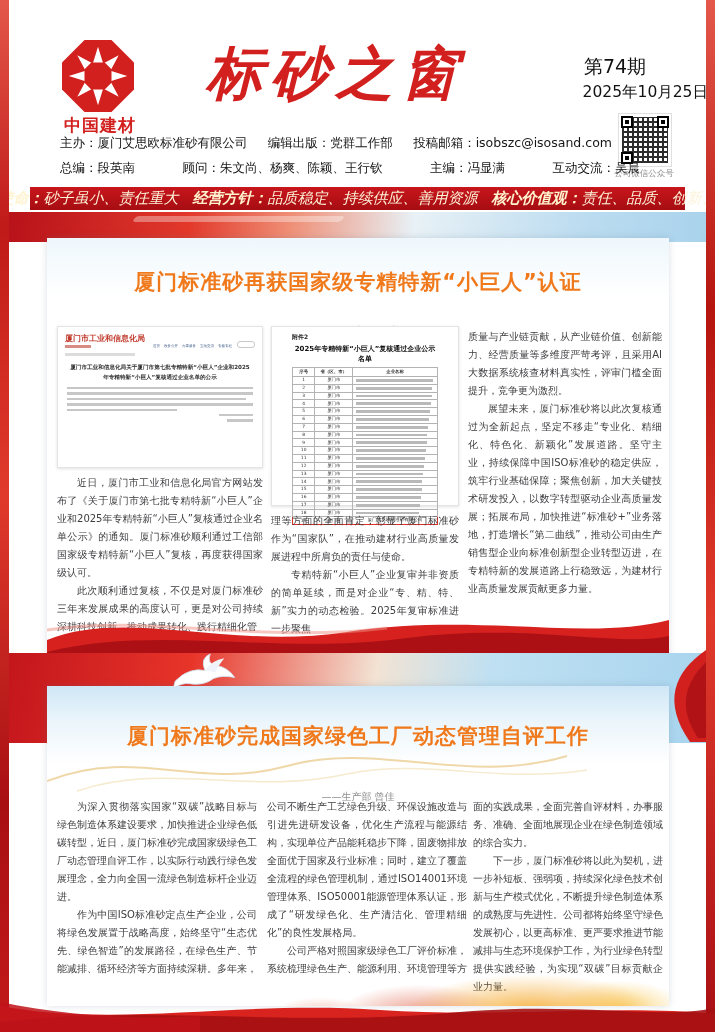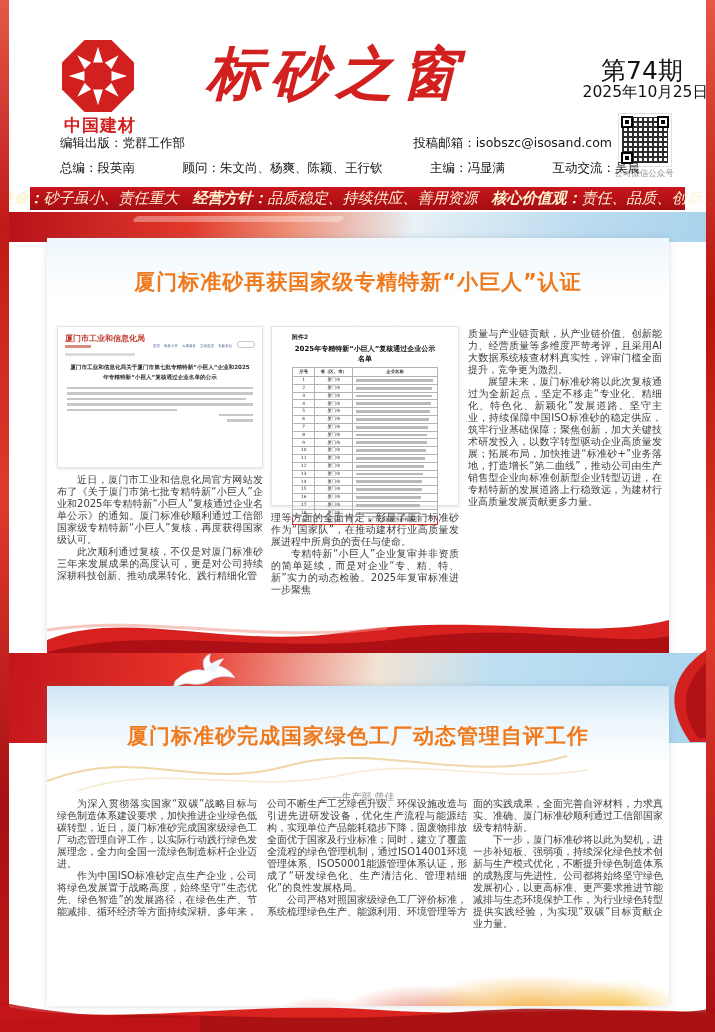--- a/index.html
+++ b/index.html
@@ -9,21 +9,21 @@
   .edge{position:absolute;top:0;bottom:0;width:9px;z-index:6;}
   .edge.left{left:0;background:linear-gradient(180deg,#e4574a,#c01a18 22%,#e03a2c 48%,#a80f13 78%,#c41a1a);}
   .edge.right{right:0;background:linear-gradient(180deg,#e4574a,#b5140f 30%,#e03a2c 60%,#a80f13);}
   
   .logo{position:absolute;left:62px;top:40px;}
   .brand{position:absolute;left:52px;top:114px;width:96px;text-align:center;color:#d2201f;
          font-weight:bold;font-size:17px;letter-spacing:1px;}
   .masthead{position:absolute;left:168px;top:36px;width:336px;text-align:center;color:#d2201f;
             font-family:Liberation Serif, serif;font-style:italic;font-weight:bold;
             font-size:57px;letter-spacing:8px;white-space:nowrap;}
-  .issue{position:absolute;left:572px;top:54px;width:140px;text-align:center;font-size:25px;color:#111;}
+  .issue{position:absolute;left:545px;top:54px;width:140px;text-align:center;font-size:19px;color:#111;}
   .pubdate{position:absolute;left:544px;top:82px;width:164px;text-align:right;font-size:15.5px;color:#111;}
   .qr{position:absolute;left:618px;top:113px;width:52px;height:52px;background:#fff;border:1px solid #e0e0e0;}
   .qr .grid{position:absolute;inset:3px;opacity:.88;
     background-image:repeating-linear-gradient(0deg,#111 0 2px,transparent 2px 5px),
                      repeating-linear-gradient(90deg,#111 0 2px,transparent 2px 5px);}
   .qr .f{position:absolute;width:12px;height:12px;background:#fff;border:2px solid #000;box-sizing:border-box;}
   .qr .f::after{content:"";position:absolute;inset:2px;background:#000;}
   .qr .f1{top:2px;left:2px}.qr .f2{top:2px;right:2px}.qr .f3{bottom:2px;left:2px}
   .qr-caption{position:absolute;left:600px;top:168px;width:88px;text-align:center;font-size:8.5px;color:#8a8a8a;}
   .info{position:absolute;left:60px;display:flex;justify-content:space-between;font-size:12.5px;color:#161616;}
@@ -45,21 +45,21 @@
   .card{position:absolute;left:47px;width:622px;background:#fff;box-shadow:0 0 7px rgba(90,110,130,.22);overflow:hidden;}
   .card1{top:238px;height:420px;background:linear-gradient(180deg,#eef7fc 0%,#ffffff 14%);}
   .card2{top:686px;height:320px;background:linear-gradient(180deg,#cfe7f6 0px,#eaf5fb 34px,#ffffff 78px);}
   .a-title{position:absolute;left:0;right:0;text-align:center;color:#f0791c;font-weight:bold;
            font-size:21px;letter-spacing:1px;white-space:nowrap;}
   .card1 .a-title{top:30px;}
   .card2 .a-title{top:36px;}
   .a-byline{position:absolute;left:0;right:0;text-align:center;color:#8f8f8f;font-size:10px;margin-top:22px;}
   .card1 .a-byline{top:64px;}
   .card2 .a-byline{top:82px;}
-  .coltext{position:absolute;font-size:10px;line-height:12px;text-align:justify;color:#3d3d40;}
+  .coltext{position:absolute;font-size:10px;line-height:18px;text-align:justify;color:#3d3d40;}
   .coltext p{margin:0;}
   .coltext p.ind{text-indent:2em;}
   
   .a1c1{left:10px;top:236px;width:206px;}
   .a1c2{left:224px;top:274px;width:188px;}
   .a1c3{left:421px;top:90px;width:194px;}
   
   .a2c1{left:10px;top:112px;width:200px;}
   .a2c2{left:220px;top:112px;width:200px;}
   .a2c3{left:426px;top:112px;width:190px;}
@@ -130,20 +130,21 @@
 
   <div class="qr">
     <div class="grid"></div>
     <div class="f f1"></div>
     <div class="f f2"></div>
     <div class="f f3"></div>
   </div>
   <div class="qr-caption">公司微信公众号</div>
 
   <div class="info r1">
+    <span><span class="lbl">主办：</span><span>厦门艾思欧标准砂有限公司</span></span>
     <span><span class="lbl">编辑出版：</span><span>党群工作部</span></span>
     <span><span class="lbl">投稿邮箱：</span><span>isobszc@isosand.com</span></span>
   </div>
   <div class="info r2">
     <span><span class="lbl">总编：</span><span>段英南</span></span>
     <span><span class="lbl">顾问：</span><span>朱文尚、杨爽、陈颖、王行钦</span></span>
     <span><span class="lbl">主编：</span><span>冯显满</span></span>
     <span><span class="lbl">互动交流：</span><span>吴晨</span></span>
   </div>
 
@@ -372,21 +373,21 @@
 
     <div class="coltext a2c1">
       <p class="ind">为深入贯彻落实国家“双碳”战略目标与绿色制造体系建设要求，加快推进企业绿色低碳转型，近日，厦门标准砂完成国家级绿色工厂动态管理自评工作，以实际行动践行绿色发展理念，全力向全国一流绿色制造标杆企业迈进。</p>
       <p class="ind">作为中国ISO标准砂定点生产企业，公司将绿色发展置于战略高度，始终坚守“生态优先、绿色智造”的发展路径，在绿色生产、节能减排、循环经济等方面持续深耕。多年来，</p>
     </div>
     <div class="coltext a2c2">
       <p>公司不断生产工艺绿色升级、环保设施改造与引进先进研发设备，优化生产流程与能源结构，实现单位产品能耗稳步下降，固废物排放全面优于国家及行业标准；同时，建立了覆盖全流程的绿色管理机制，通过ISO14001环境管理体系、ISO50001能源管理体系认证，形成了“研发绿色化、生产清洁化、管理精细化”的良性发展格局。</p>
       <p class="ind">公司严格对照国家级绿色工厂评价标准，系统梳理绿色生产、能源利用、环境管理等方</p>
     </div>
     <div class="coltext a2c3">
-      <p>面的实践成果，全面完善自评材料，力求真实、准确、厦门标准砂顺利通过工信部国家级专精特新。</p>
+      <p>面的实践成果，全面完善自评材料，办事服务、准确、全面地展现企业在绿色制造领域的综合实力。</p>
       <p class="ind">下一步，厦门标准砂将以此为契机，进一步补短板、强弱项，持续深化绿色技术创新与生产模式优化，不断提升绿色制造体系的成熟度与先进性。公司都将始终坚守绿色发展初心，以更高标准、更严要求推进节能减排与生态环境保护工作，为行业绿色转型提供实践经验，为实现“双碳”目标贡献企业力量。</p>
     </div>
 
     <div class="flowers"></div>
   </div>
 
   <svg class="pbottom" viewBox="0 0 715 32" preserveAspectRatio="none">
     <path d="M0 6 C 120 28 240 0 380 10 C 500 18 620 4 715 14 L715 32 L0 32 Z" fill="#d8231f"></path>
     <path d="M0 22 C 150 4 300 28 460 12 C 580 2 660 20 715 8 L715 32 L0 32 Z" fill="#a50f12" opacity="0.9"></path>
     <path d="M0 2 C 60 14 120 20 200 16 L200 32 L0 32 Z" fill="#c0131a" opacity="0.85"></path>

